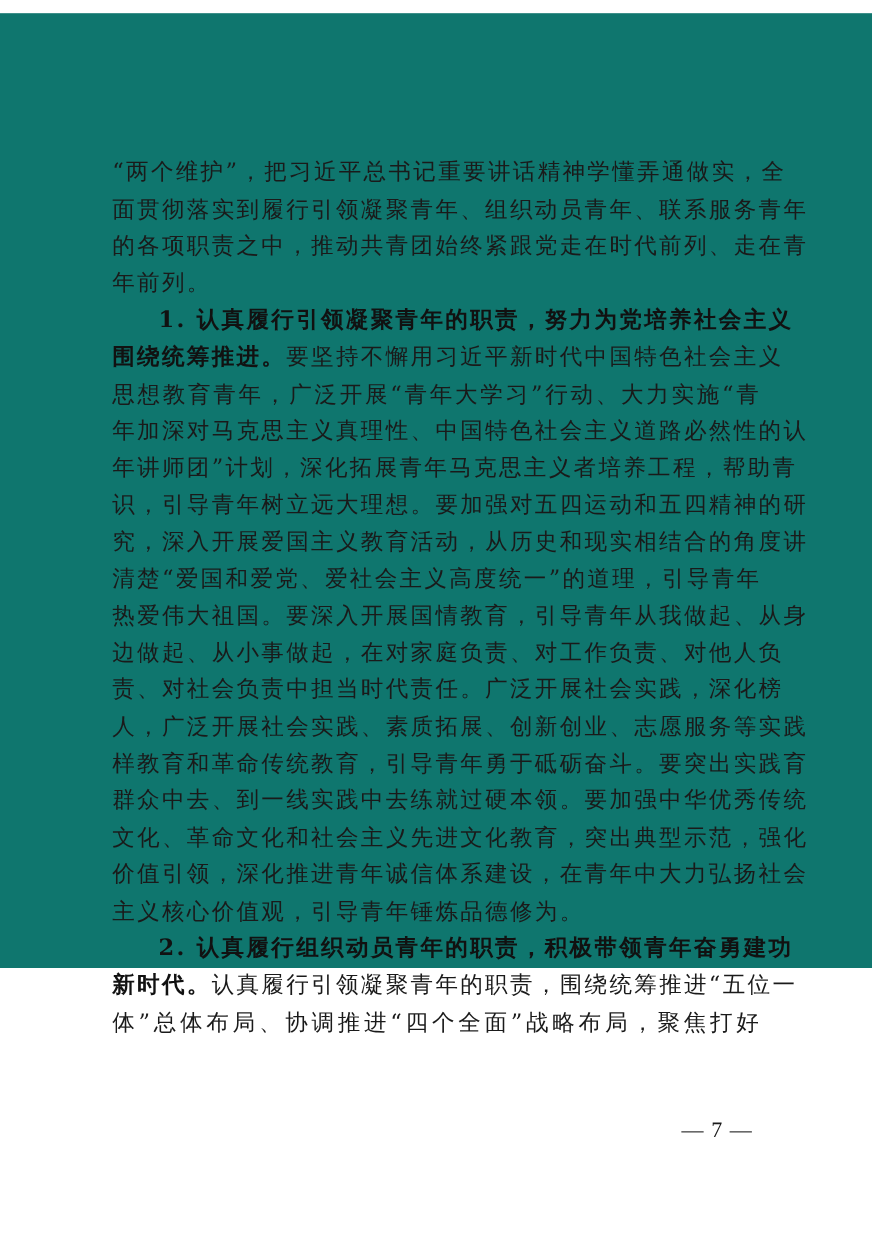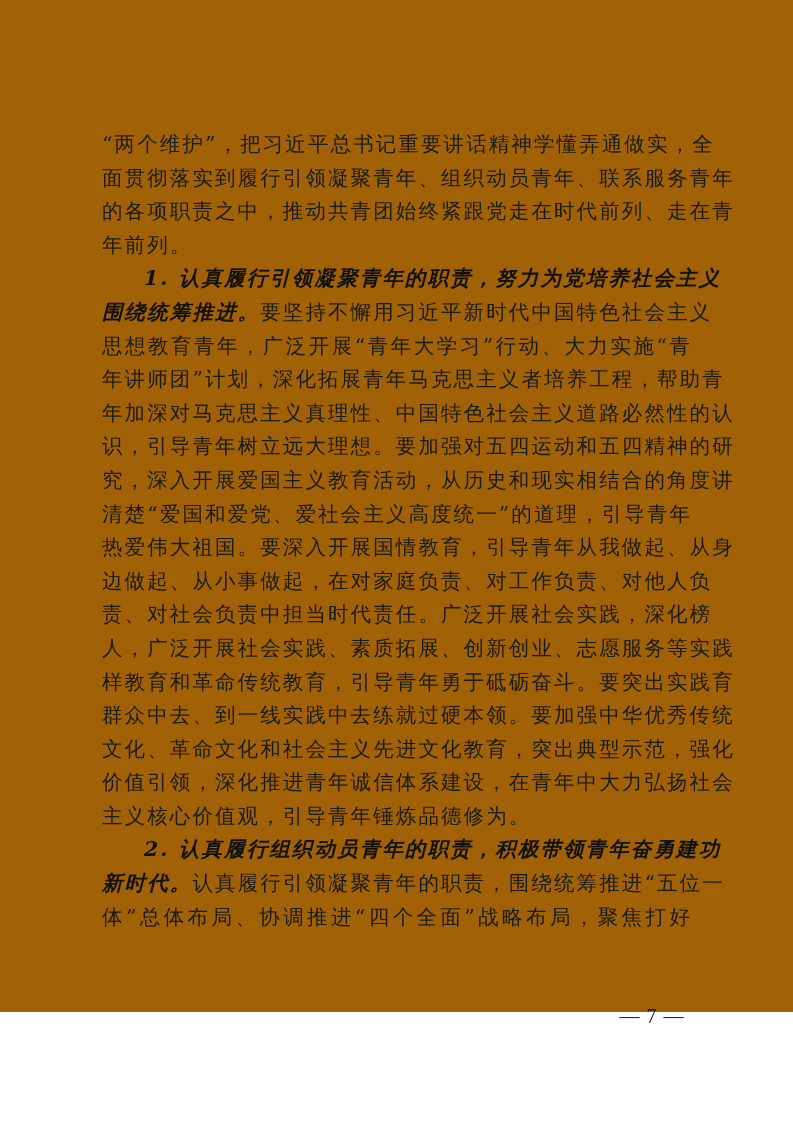--- a/index.html
+++ b/index.html
@@ -1,33 +1,32 @@
 <!DOCTYPE html>
 <html><head>
 <meta charset="utf-8">
 <style>
   html, body { margin: 0; padding: 0; background: #ffffff; }
   body { width: 793px; height: 1122px; position: relative; overflow: hidden; }
   .page {
-    position: absolute; left: 0; top: 0; width: 793px; height: 1012px;
-    background: #a16207; color: #1a1a1a;
+    position: absolute; left: 0; top: 12px; width: 793px; height: 868px;
+    background: #0f766e; color: #1a1a1a;
   }
   .body-text {
     position: absolute; left: 102px; top: 128px; width: 590px;
     font-family: "DejaVu Serif", "Liberation Serif", serif;
     font-size: 20.5px; line-height: 33.6px;
     letter-spacing: 2.1px;
     text-align: justify; text-justify: inter-character;
   }
   .indent { text-indent: 42px; }
   .lead {
     font-weight: bold;
     font-family: "DejaVu Serif", "Liberation Serif", serif;
     color: #111111;
-    font-style: italic;
   }
   .line { display: block; white-space: nowrap; text-align-last: justify; text-align: justify; }
   .line.last { text-align-last: left; }
   .page-number {
     position: absolute; left: 612px; top: 1005px; width: 80px;
     font-family: "Liberation Serif", "DejaVu Serif", serif;
     font-size: 20px; color: #1a1a1a; text-align: center; letter-spacing: 1px;
   }
 </style>
 </head>
@@ -36,22 +35,22 @@
 <div class="page">
   <div class="body-text">
     <span class="line"><span class="lead"></span><span>“两个维护”，把习近平总书记重要讲话精神学懂弄通做实，全</span></span>
     <span class="line"><span class="lead"></span><span>面贯彻落实到履行引领凝聚青年、组织动员青年、联系服务青年</span></span>
     <span class="line"><span class="lead"></span><span>的各项职责之中，推动共青团始终紧跟党走在时代前列、走在青</span></span>
     <span class="line last"><span class="lead"></span><span>年前列。</span></span>
 
     <span class="line indent"><span class="lead">1. 认真履行引领凝聚青年的职责，努力为党培养社会主义</span><span></span></span>
     <span class="line"><span class="lead">围绕统筹推进。</span><span>要坚持不懈用习近平新时代中国特色社会主义</span></span>
     <span class="line"><span class="lead"></span><span>思想教育青年，广泛开展“青年大学习”行动、大力实施“青</span></span>
+    <span class="line"><span class="lead"></span><span>年加深对马克思主义真理性、中国特色社会主义道路必然性的认</span></span>
     <span class="line"><span class="lead"></span><span>年讲师团”计划，深化拓展青年马克思主义者培养工程，帮助青</span></span>
-    <span class="line"><span class="lead"></span><span>年加深对马克思主义真理性、中国特色社会主义道路必然性的认</span></span>
     <span class="line"><span class="lead"></span><span>识，引导青年树立远大理想。要加强对五四运动和五四精神的研</span></span>
     <span class="line"><span class="lead"></span><span>究，深入开展爱国主义教育活动，从历史和现实相结合的角度讲</span></span>
     <span class="line"><span class="lead"></span><span>清楚“爱国和爱党、爱社会主义高度统一”的道理，引导青年</span></span>
     <span class="line"><span class="lead"></span><span>热爱伟大祖国。要深入开展国情教育，引导青年从我做起、从身</span></span>
     <span class="line"><span class="lead"></span><span>边做起、从小事做起，在对家庭负责、对工作负责、对他人负</span></span>
     <span class="line"><span class="lead"></span><span>责、对社会负责中担当时代责任。广泛开展社会实践，深化榜</span></span>
     <span class="line"><span class="lead"></span><span>人，广泛开展社会实践、素质拓展、创新创业、志愿服务等实践</span></span>
     <span class="line"><span class="lead"></span><span>样教育和革命传统教育，引导青年勇于砥砺奋斗。要突出实践育</span></span>
     <span class="line"><span class="lead"></span><span>群众中去、到一线实践中去练就过硬本领。要加强中华优秀传统</span></span>
     <span class="line"><span class="lead"></span><span>文化、革命文化和社会主义先进文化教育，突出典型示范，强化</span></span>

